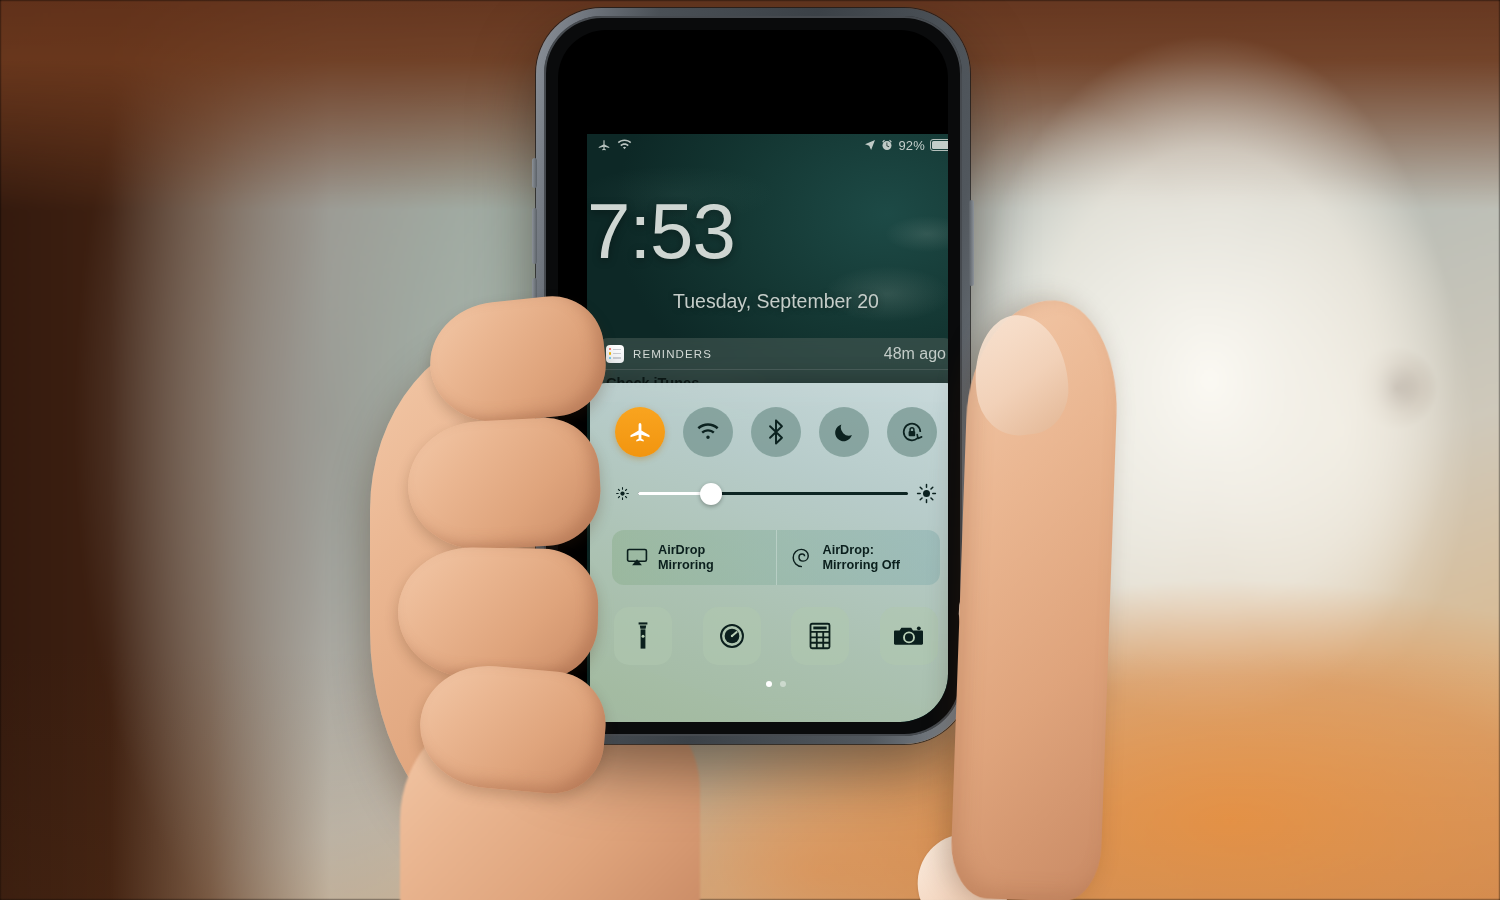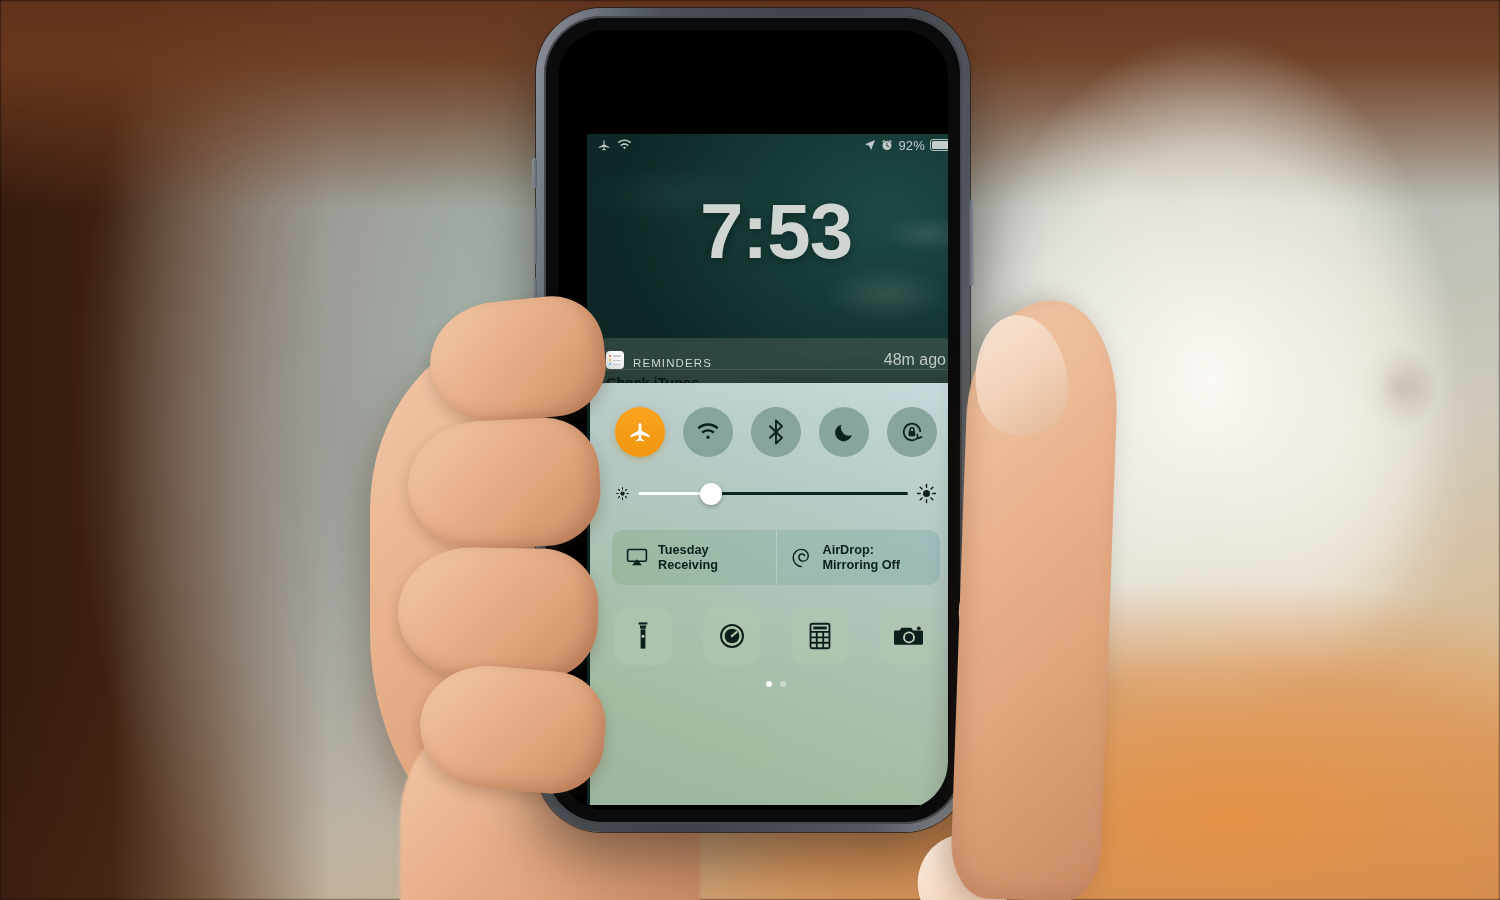--- a/index.html
+++ b/index.html
@@ -90,21 +90,21 @@
     left:975px; top:315px; width:92px; height:120px;
     position:absolute;
     background:linear-gradient(150deg,#fbe8d8 0%,#f2d3bb 55%,#e2b694 100%);
     border-radius:52% 52% 46% 46% / 60% 60% 40% 40%;
     transform:rotate(-6deg);
     opacity:.9;
   }
 
   
   #phone{
-    position:absolute; left:536px; top:8px; width:434px; height:824px;
+    position:absolute; left:536px; top:8px; width:434px; height:736px;
     border-radius:66px;
     background:linear-gradient(100deg,#8b9199 0%,#6d737b 10%,#4a5056 22%,#3b4147 50%,#51575d 82%,#868c93 100%);
     box-shadow: 0 26px 60px rgba(25,15,8,.5), 0 0 0 1px rgba(20,24,28,.7);
   }
   #phone-inner{
     position:absolute; left:8px; top:8px; right:8px; bottom:8px;
     border-radius:58px;
     background:#0a0b0c;
     box-shadow: inset 0 0 0 2px rgba(130,138,146,.5);
   }
@@ -159,37 +159,37 @@
     position:relative; display:inline-block;
   }
   .batt::after{
     content:""; position:absolute; right:-3.5px; top:3px; width:2px; height:5px;
     background:#b4bfbb; border-radius:0 2px 2px 0;
   }
   .batt-fill{ position:absolute; left:1px; top:1px; bottom:1px; width:92%; background:#c3cdc9; border-radius:1.5px; }
 
   
   #lock-clock{
-    position:absolute; top:56px; width:100%; text-align:center;
-    color:#cfd6d2; font-weight:700; font-size:78px; line-height:82px;
+    position:absolute; top:56px; width:100%; 
+    color:#cfd6d2; font-weight:400; font-size:78px; line-height:82px;
     letter-spacing:-1px; text-shadow:0 2px 8px rgba(0,0,0,.35);
   }
   #lock-date{
     position:absolute; top:156px; width:100%; text-align:center;
     color:#c5cdc9; font-weight:300; font-size:19.5px;
     text-shadow:0 1px 6px rgba(0,0,0,.35);
   }
 
   
   #notif{
     position:absolute; left:8px; top:204px; width:362px; height:64px;
     background:rgba(74,92,88,.55); border-radius:13px; backdrop-filter:blur(6px);
     overflow:hidden;
   }
-  #notif-head{ display:flex; align-items:flex-end; height:31px; padding:0 11px; }
+  #notif-head{ display:flex; align-items:center; height:31px; padding:0 11px; }
   #notif-icon{
     width:18px; height:18px; border-radius:4px;
     background:linear-gradient(180deg,#ffffff,#eceef0);
     position:relative; flex:none; overflow:hidden;
   }
   #notif-icon .dot{ position:absolute; left:2.5px; width:2.4px; height:2.4px; border-radius:50%; }
   #notif-icon .ln{ position:absolute; left:6.5px; width:8.5px; height:1.4px; background:#c9ccd1; }
   #notif-app{ color:#d3dad6; font-size:11.5px; letter-spacing:1.1px; margin-left:9px; }
   #notif-time{ margin-left:auto; color:#c3ccc8; font-size:16px; }
   #notif-body{ padding:0 11px; color:#0d1a18; font-size:14.5px; font-weight:600; }
@@ -324,20 +324,21 @@
                 </svg>
               </span>
               <span class="sb-pct">92%</span>
               <span class="batt">
                   <span class="batt-fill"></span>
                 </span>
             </div>
           </div>
 
           <div id="lock-clock">7:53</div>
+          <div id="lock-date">Tuesday, September 20</div>
 
           <div id="notif">
             <div id="notif-head">
               <span id="notif-icon">
                 <i class="dot" style="top:3.5px;background:#f25c54"></i>
                   <i class="ln" style="top:4.2px"></i>
                 <i class="dot" style="top:7.8px;background:#f2b705"></i>
                   <i class="ln" style="top:8.5px"></i>
                 <i class="dot" style="top:12.1px;background:#4cc2f1"></i>
                   <i class="ln" style="top:12.8px"></i>
@@ -417,22 +418,22 @@
 
             <div id="cc-air">
               <div class="air-cell">
                 <span>
                   <svg width="22" height="19" viewBox="0 0 24 21" fill="none" stroke="#0b1f1d" stroke-width="1.8">
                     <rect x="1.6" y="1.6" width="20.8" height="13" rx="1.6"></rect>
                     <path d="M12 12.3l5.4 6.9H6.6L12 12.3z" fill="#0b1f1d" stroke="none"></path>
                   </svg>
                 </span>
                 <span class="air-label">
-                  <span>Tuesday</span><br>
-                  <span>Receiving</span>
+                  <span>AirDrop</span><br>
+                  <span>Mirroring</span>
                 </span>
               </div>
               <div class="air-cell">
                 <span>
                   <svg width="22" height="22" viewBox="0 0 24 24" fill="none" stroke="#0b1f1d" stroke-width="1.6">
                     <path d="M12 21.4C6.6 21.4 2.4 17 2.4 11.6 2.4 6.4 6.4 2.6 11.2 2.6c4.3 0 7.6 3 7.6 6.9 0 3.4-2.5 5.9-5.6 5.9-2.6 0-4.5-1.8-4.5-4.2 0-2 1.5-3.5 3.4-3.5 1.6 0 2.7 1 2.7 2.4"></path>
                   </svg>
                 </span>
                 <span class="air-label">
                   <span>AirDrop:</span><br>

